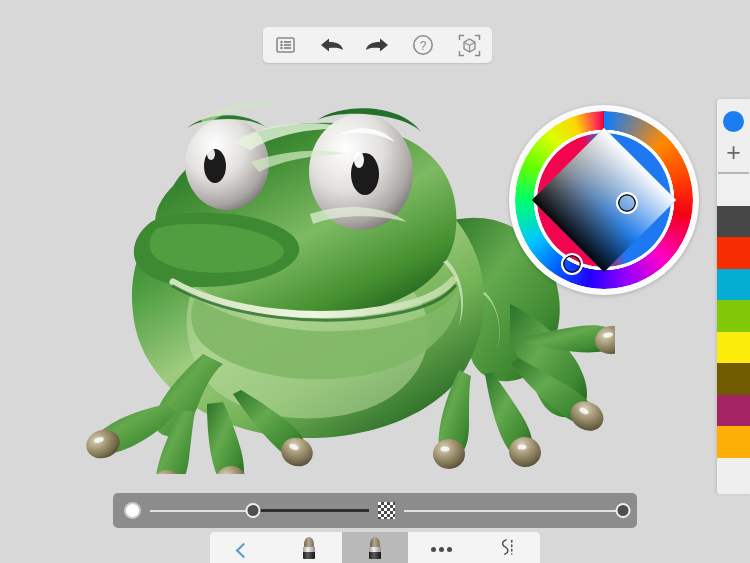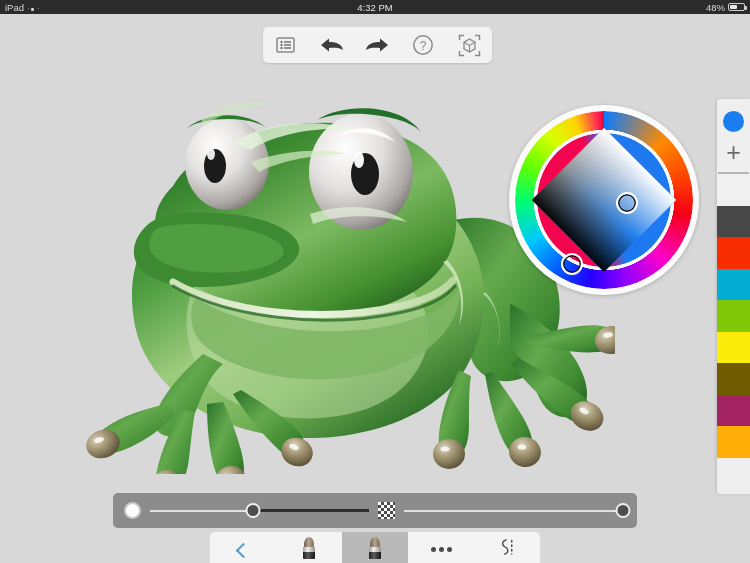--- a/index.html
+++ b/index.html
@@ -164,33 +164,20 @@
     background:linear-gradient(to right,#1e1e1e 0%,#5c5c5c 40%,#151515 100%);
     border-radius:0 0 1px 1px;
   }
   .sym{ width:18px; height:18px; margin-bottom:3px; }
 </style>
 </head>
 <body>
 
 <div id="app">
 
-  <div class="statusbar">
-    <div class="sb-left">
-      <span>iPad</span>
-      <span class="wifi"></span>
-    </div>
-    <div class="sb-center">4:32 PM</div>
-    <div class="sb-right">
-      <span>48%</span>
-      <span class="batt">
-          <span class="batt-fill"></span>
-        </span>
-    </div>
-  </div>
 
   <div class="canvas">
 
     <div class="frog">
       <svg viewBox="0 0 560 420" xmlns="http://www.w3.org/2000/svg">
         <defs>
           <linearGradient id="bodyG" x1="0.15" y1="0.1" x2="0.8" y2="0.95">
             <stop offset="0%" stop-color="#2e7d2a"></stop>
             <stop offset="22%" stop-color="#52a044"></stop>
             <stop offset="48%" stop-color="#9ecb7e"></stop>

